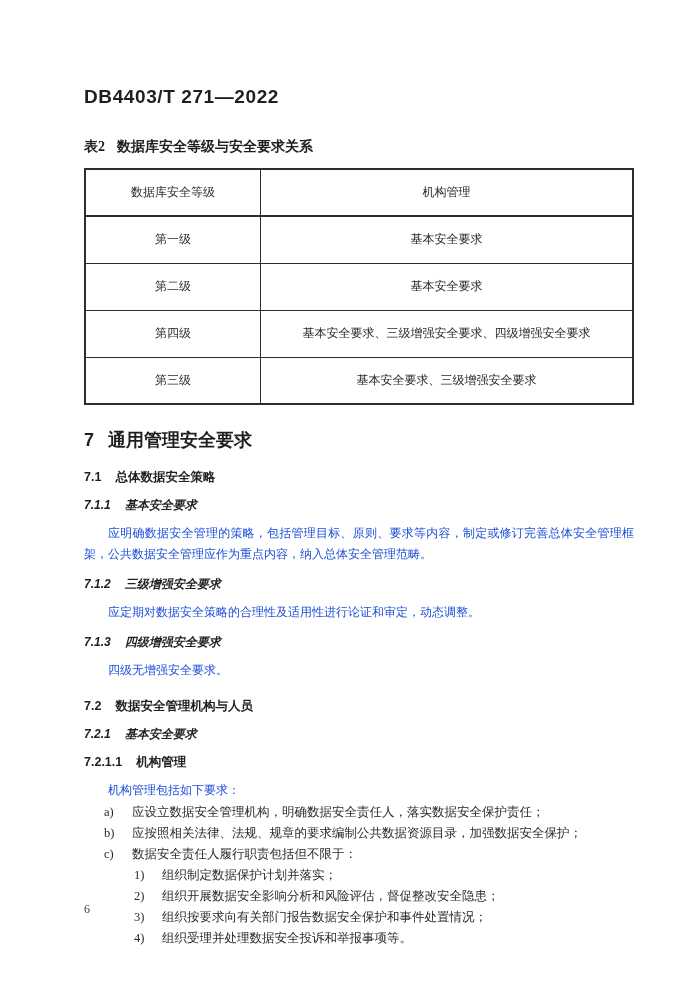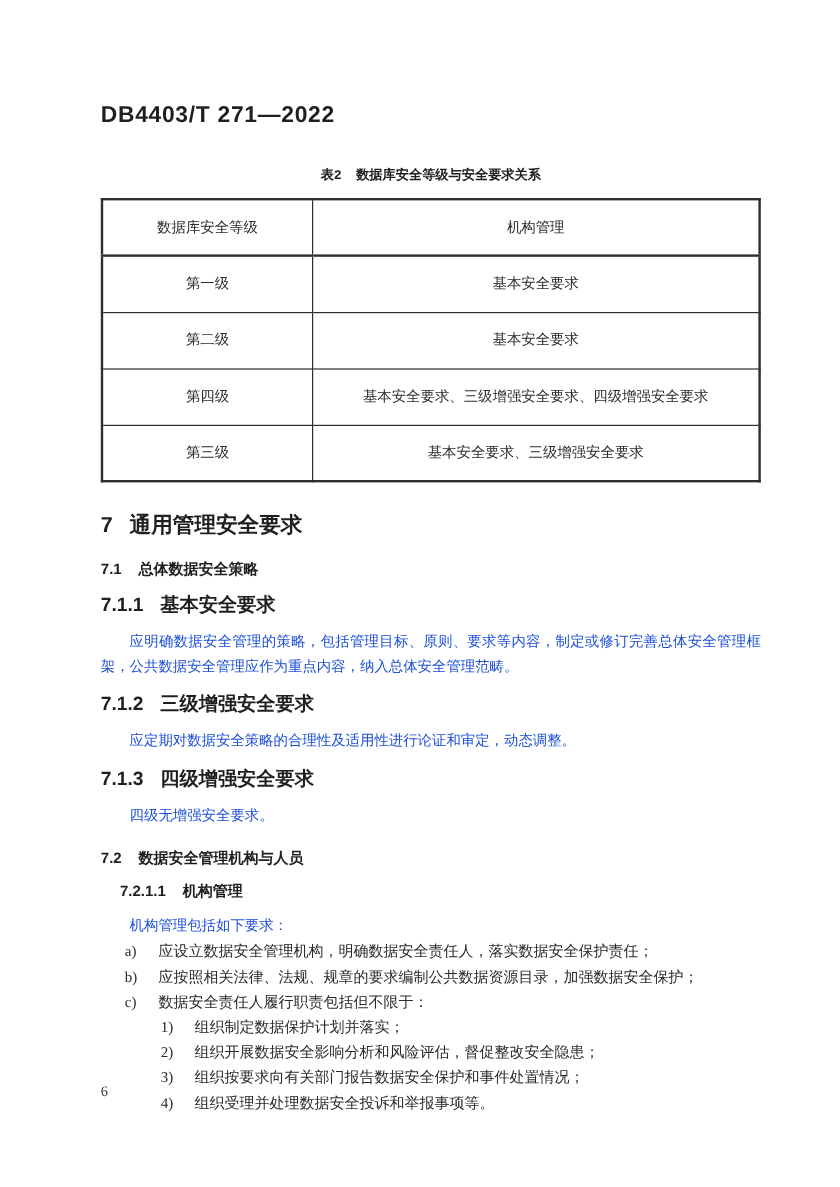--- a/index.html
+++ b/index.html
@@ -17,24 +17,24 @@
 
   .doc-number {
     font-family:"Liberation Sans", sans-serif;
     font-weight:bold;
     font-size:19px;
     letter-spacing:0.6px;
     color:#1f1f1f;
   }
 
   .table-caption {
-    text-align:center;
-    font-family:Liberation Mono, monospace;
+    text-align:left;
+    font-family:Liberation Serif, serif;
     font-weight:bold;
-    font-size:11px;
+    font-size:14px;
     margin-top:30px;
     margin-bottom:12px;
     color:#1f1f1f;
   }
   .caption-label { margin-right:12px; }
 
   table.sec-table {
     width:100%;
     border-collapse:collapse;
     border:2px solid #2e2e2e;
@@ -49,22 +49,22 @@
     padding:2px 8px;
     font-weight:normal;
   }
   table.sec-table thead tr th { border-bottom:2px solid #2e2e2e; }
   table.sec-table col.c1 { width:32%; }
 
   .hd { font-family:"Liberation Sans", sans-serif; font-weight:bold; color:#1f1f1f; }
   .hd .num { margin-right:14px; }
   .h1 { margin-top:23px; font-size:18px; }
   .h2 { margin-top:17px; font-size:12.5px; }
-  .h3 { margin-top:11px; font-size:16px; }
-  .h4 { margin-top:11px; font-size:12.5px;margin-left:16px; }
+  .h3 { margin-top:11px; font-size:12px;font-style:italic; }
+  .h4 { margin-top:11px; font-size:12.5px; }
 
   .para {
     margin-top:9px;
     font-size:12px;
     line-height:21px;
     text-indent:2em;
     text-align:justify;
     color:#1d4ed8;
   }
   .li1, .li2 {
@@ -151,20 +151,23 @@
     <div class="h3 hd">
       <span class="num">7.1.3</span><span>四级增强安全要求</span>
     </div>
 
     <div class="para">四级无增强安全要求。</div>
 
     <div class="h2 hd">
       <span class="num">7.2</span><span>数据安全管理机构与人员</span>
     </div>
 
+    <div class="h3 hd">
+      <span class="num">7.2.1</span><span>基本安全要求</span>
+    </div>
 
     <div class="h4 hd">
       <span class="num">7.2.1.1</span><span>机构管理</span>
     </div>
 
     <div class="para">机构管理包括如下要求：</div>
 
     <div class="li1">
       <span class="label">a)</span>
         <span class="txt">应设立数据安全管理机构，明确数据安全责任人，落实数据安全保护责任；</span>

